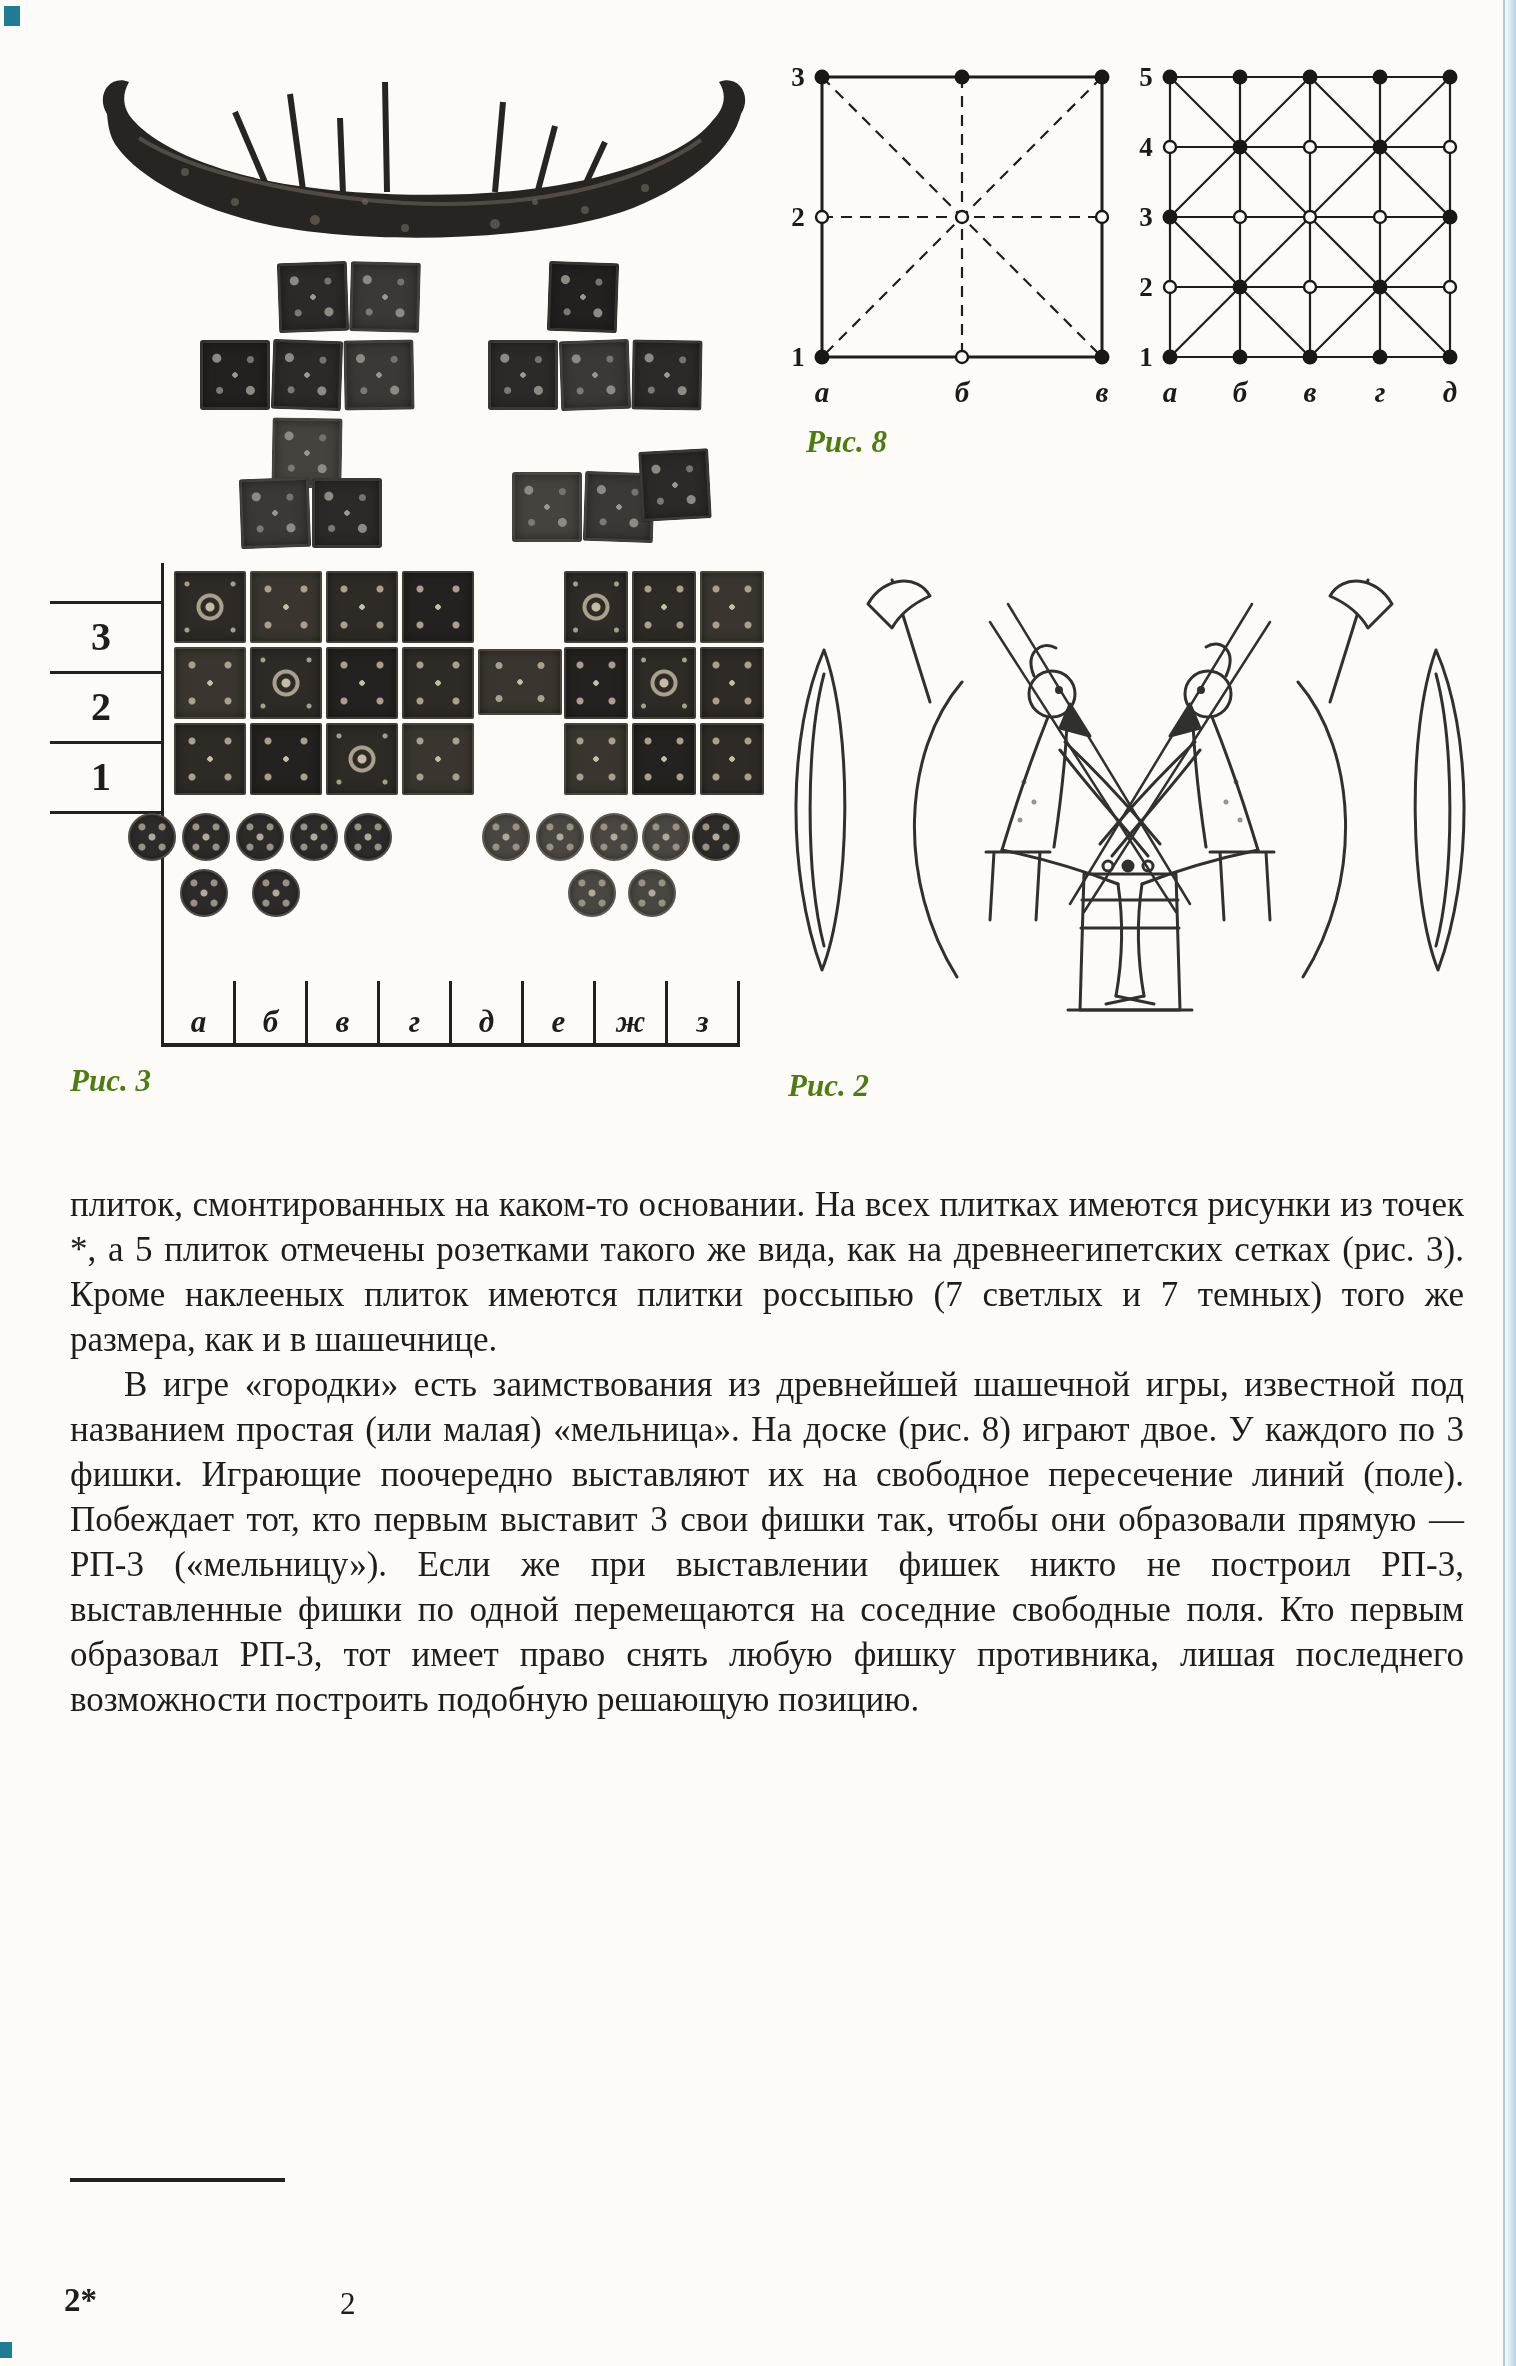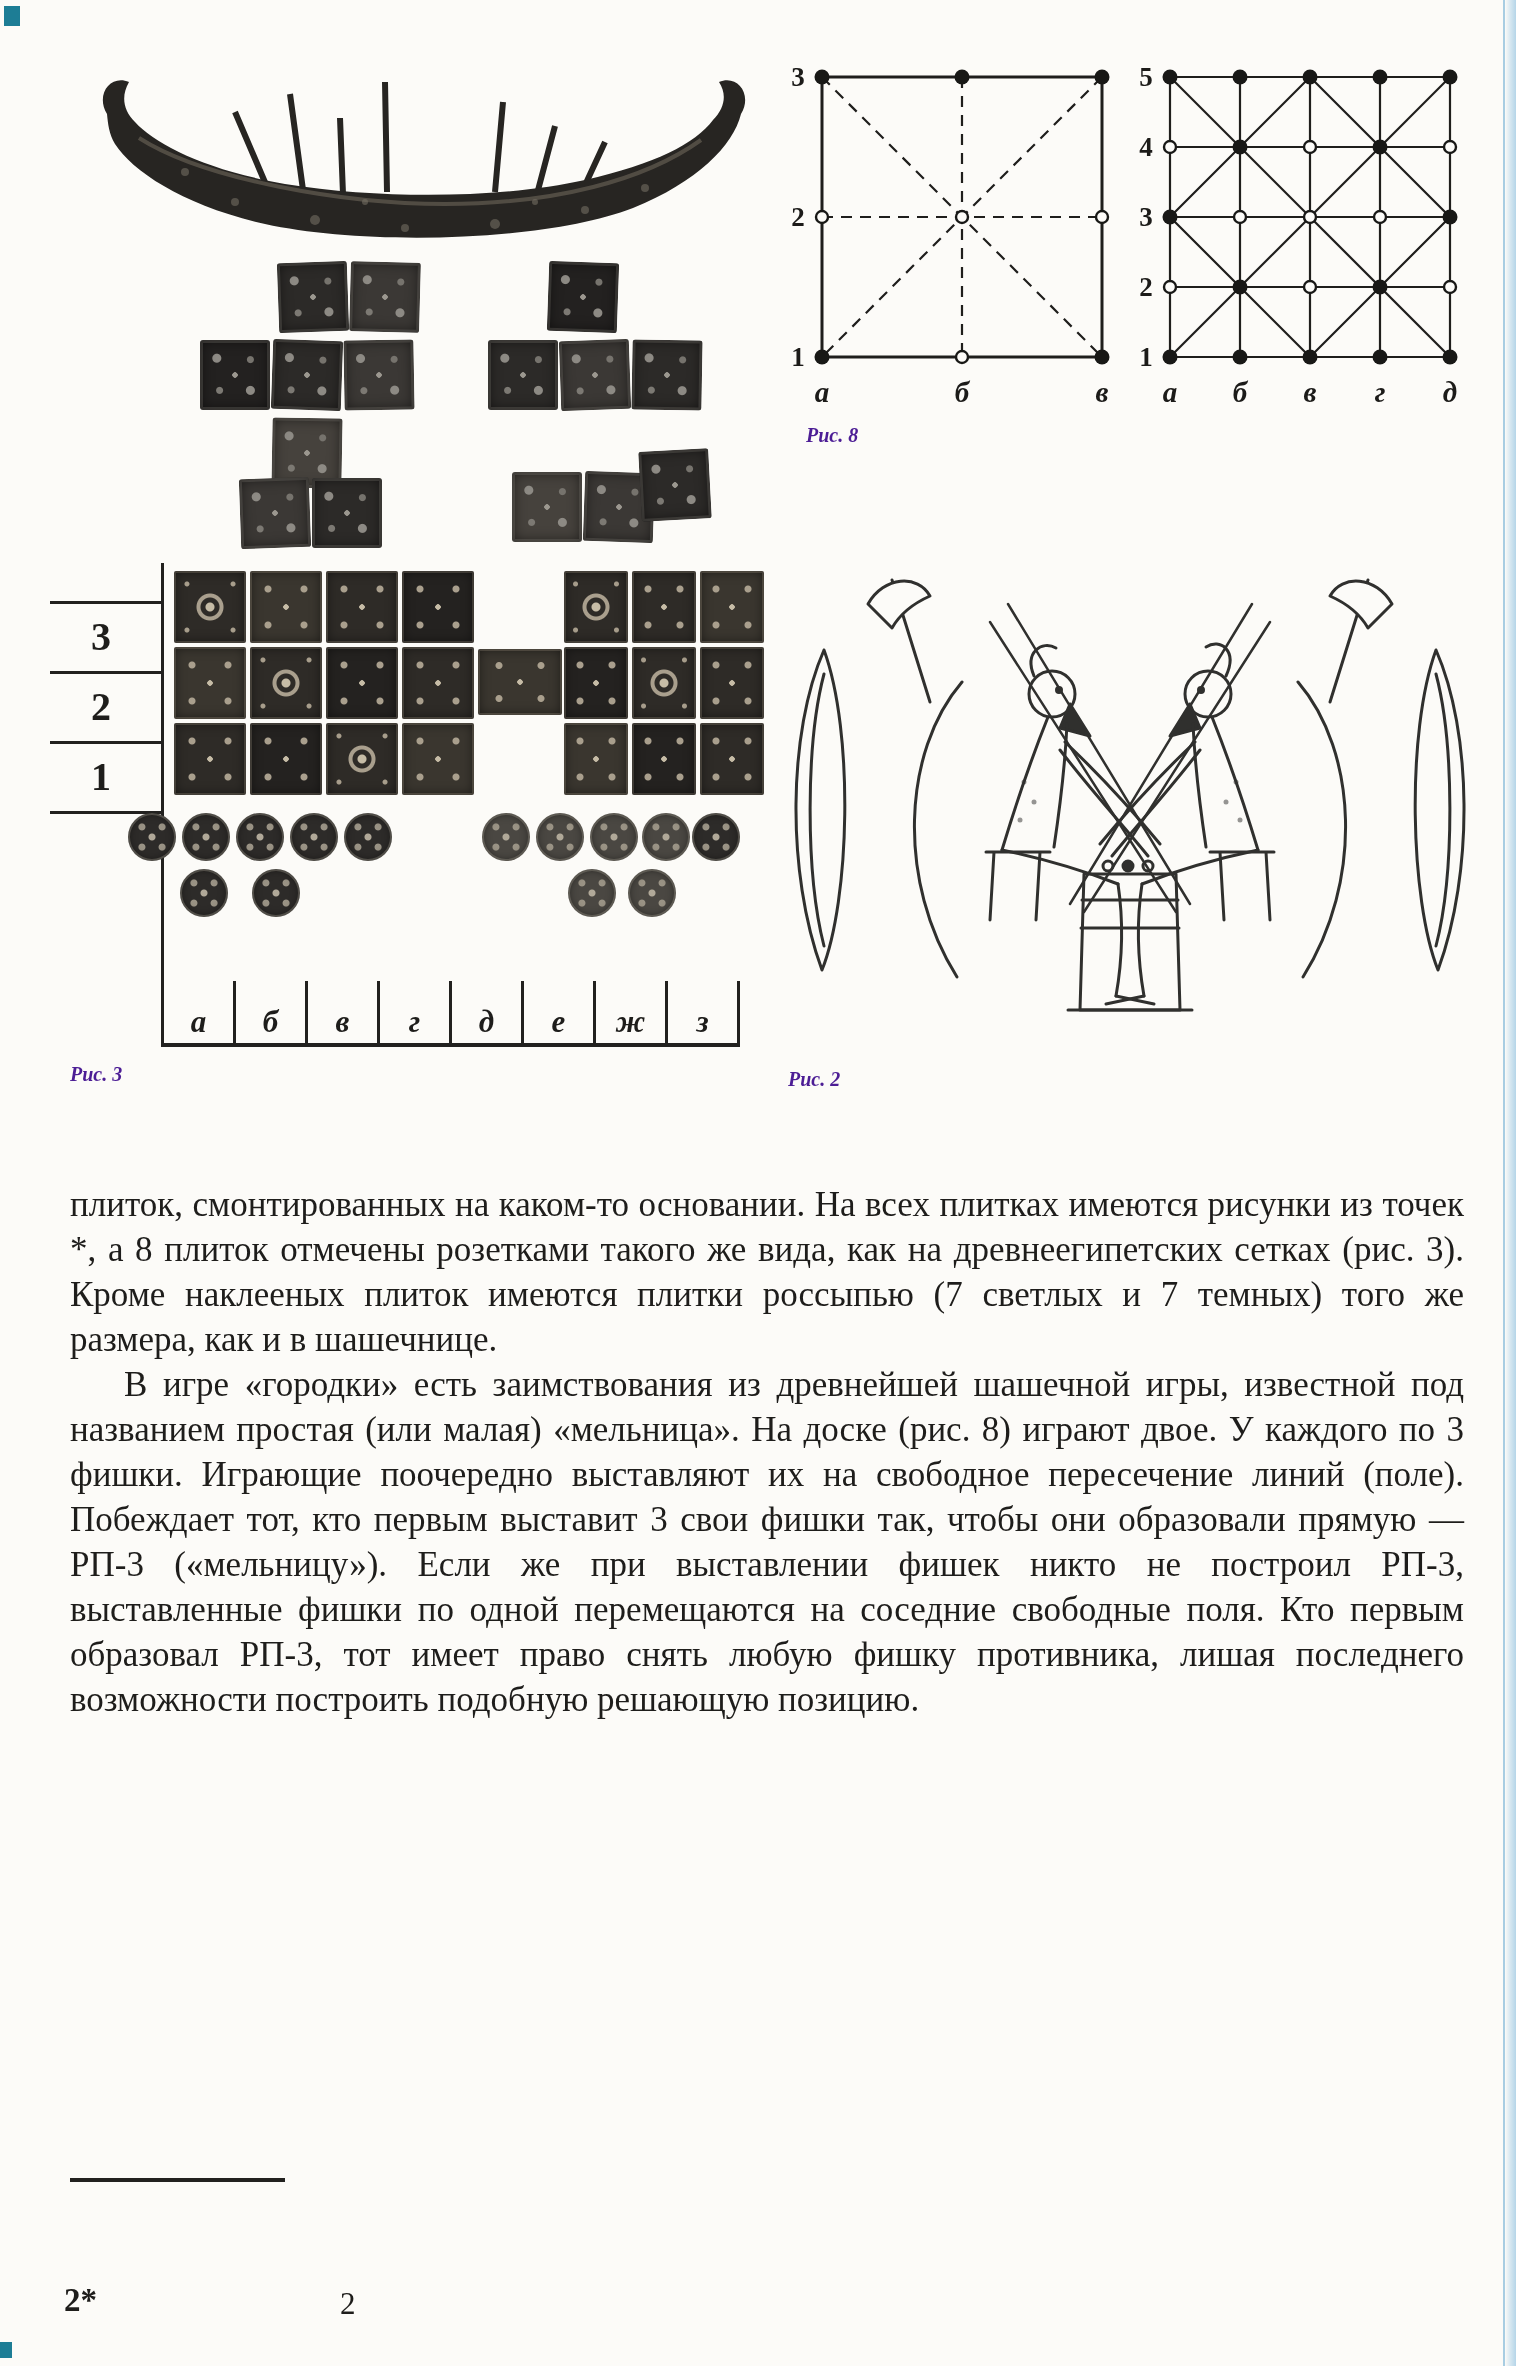--- a/index.html
+++ b/index.html
@@ -10,21 +10,21 @@
   }
 
   
   .corner-tl { position:absolute; left:4px; top:6px; width:16px; height:20px; background:#1d7d95; }
   .corner-bl { position:absolute; left:0; top:2342px; width:12px; height:16px; background:#1d7d95; }
   .scan-edge { position:absolute; right:0; top:0; width:11px; height:100%;
     background:linear-gradient(to right,#fcfbf8 0%,#d8e8f1 45%,#b5d5e8 100%);
     border-left:2px solid #a8cde2; }
 
   
-  .caption { position:absolute; font-style:italic; font-weight:600; font-size:20px; color:#4c1d95; }
+  .caption { position:absolute; font-style:italic; font-weight:600; font-size:31px; color:#4d7c0f; }
 
   
   .fig-boat { position:absolute; left:85px; top:52px; width:680px; height:232px; }
 
   
   .loose-tiles { position:absolute; left:0; top:0; }
   .tile { position:absolute; width:70px; height:70px; border-radius:3px;
     background-color:#2c2a28;
     background-image:
       radial-gradient(circle 5px at 24% 26%, #8d8a84 4px, transparent 5px),
@@ -381,21 +381,21 @@
           <circle cx="464" cy="230" r="2.5"></circle>
             <circle cx="454" cy="250" r="2.5"></circle>
             <circle cx="468" cy="268" r="2.5"></circle>
         </g>
       </g>
     </svg>
     <div class="caption" style="left:16px; top:516px">Рис. 2</div>
   </div>
 
   <main class="body-text">
-    <p class="first">плиток, смонтированных на каком-то основании. На всех плитках имеются рисунки из точек *, а 8 плиток отмечены розетками такого же вида, как на древнеегипетских сетках (рис. 3). Кроме наклееных плиток имеются плитки россыпью (7 светлых и 7 темных) того же размера, как и в шашечнице.</p>
+    <p class="first">плиток, смонтированных на каком-то основании. На всех плитках имеются рисунки из точек *, а 5 плиток отмечены розетками такого же вида, как на древнеегипетских сетках (рис. 3). Кроме наклееных плиток имеются плитки россыпью (7 светлых и 7 темных) того же размера, как и в шашечнице.</p>
     <p>В игре «городки» есть заимствования из древнейшей шашечной игры, известной под названием простая (или малая) «мельница». На доске (рис. 8) играют двое. У каждого по 3 фишки. Играющие поочередно выставляют их на свободное пересечение линий (поле). Побеждает тот, кто первым выставит 3 свои фишки так, чтобы они образовали прямую — РП-3 («мельницу»). Если же при выставлении фишек никто не построил РП-3, выставленные фишки по одной перемещаются на соседние свободные поля. Кто первым образовал РП-3, тот имеет право снять любую фишку противника, лишая последнего возможности построить подобную решающую позицию.</p>
   </main>
 
   <div class="footnote-rule"></div>
 
   <div class="footer-sig">2*</div>
   <div class="footer-page">2</div>
 
 </div>
 

